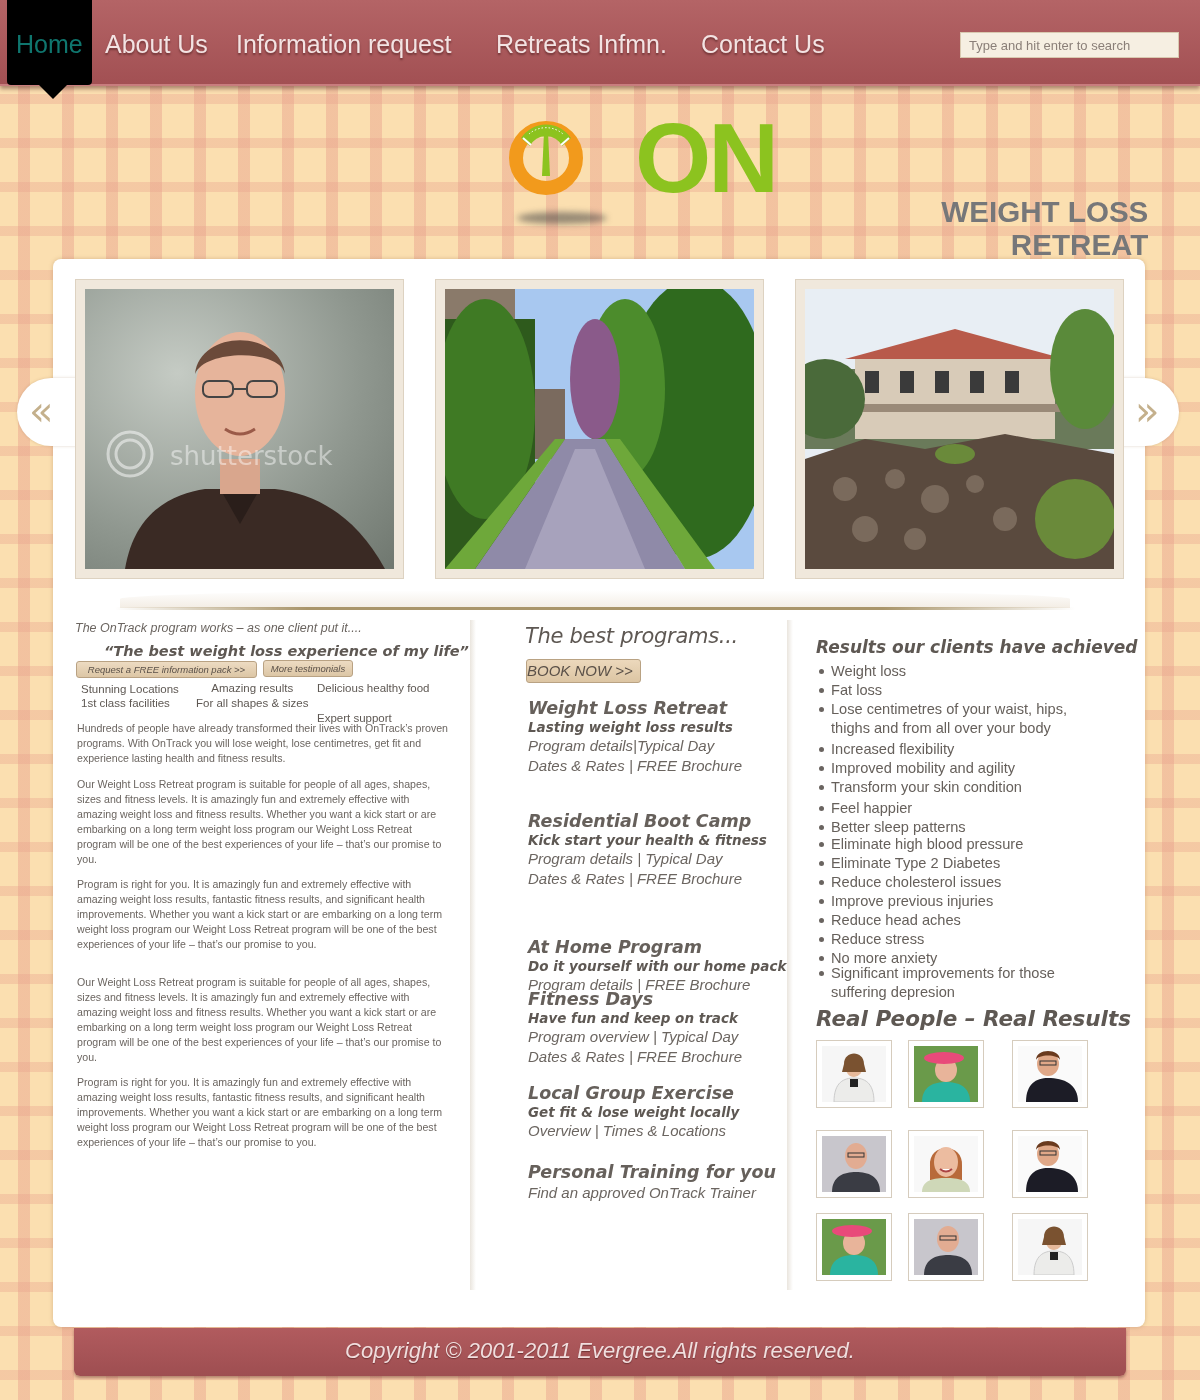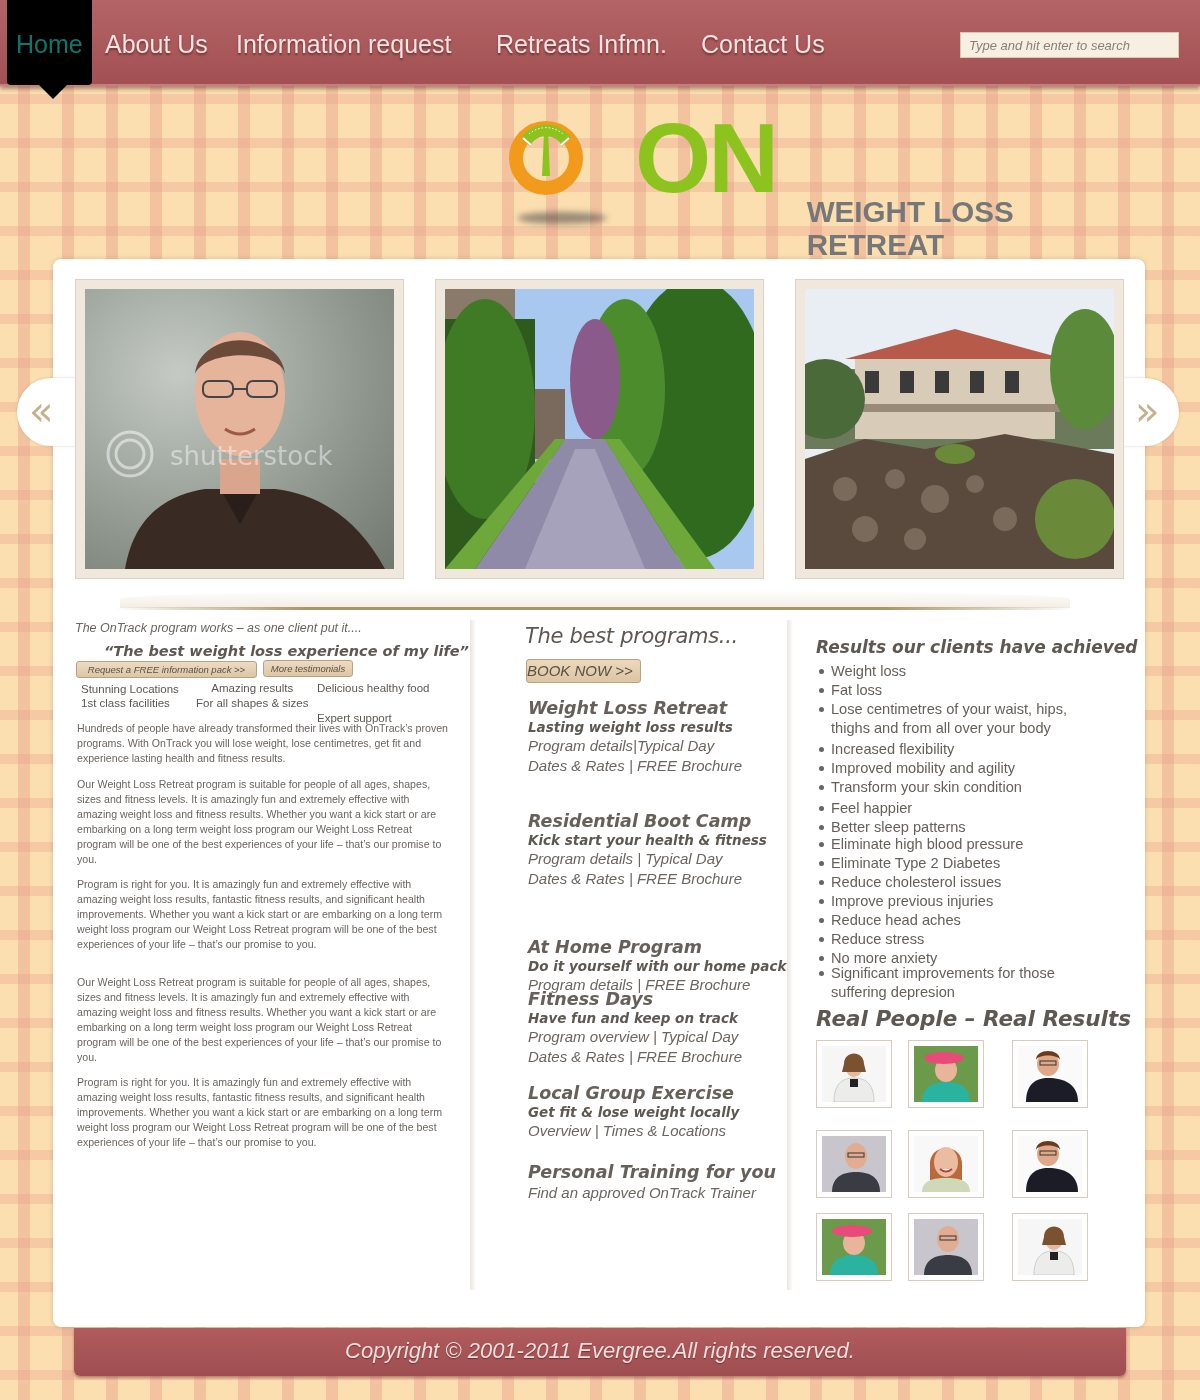--- a/index.html
+++ b/index.html
@@ -35,27 +35,27 @@
     font-size: 25px; color: #0f766e;
   }
   .nav-home::after {
     content: ""; position: absolute; left: 32px; bottom: -14px;
     border-left: 14px solid transparent; border-right: 14px solid transparent;
     border-top: 14px solid #000;
   }
   .search-box {
     position: absolute; left: 960px; top: 32px; width: 219px; height: 24px;
     background: #f6efe2; border: 1px solid #d9c9b0;
-    font-family: "Liberation Sans", sans-serif; font-style: italic;
+    font-family: "Liberation Sans", sans-serif; 
     font-size: 13px; color: #a16207; padding: 12px 8px; outline: none;
   }
   .search-box::placeholder { color: #8a7f78; }
 
   
-  .logo { position: absolute; left: 505px; top: 108px; width: 640px; height: 130px; }
+  .logo { position: absolute; left: 505px; top: 108px; width: 640px; height: 130px; text-align: right; }
   .logo-gauge { position: absolute; left: 2px; top: 2px; width: 78px; height: 90px; }
   .logo-shadow {
     position: absolute; left: 12px; top: 104px; width: 90px; height: 12px;
     border-radius: 50%; background: rgba(70,70,70,0.55); filter: blur(3px);
   }
   .logo-on, .logo-track {
     position: absolute; top: 0; font-family: "Liberation Sans", sans-serif;
     font-weight: bold; font-size: 98px; letter-spacing: -3px; line-height: 100px;
   }
   .logo-on { left: 130px; color: #8cc31f; }

